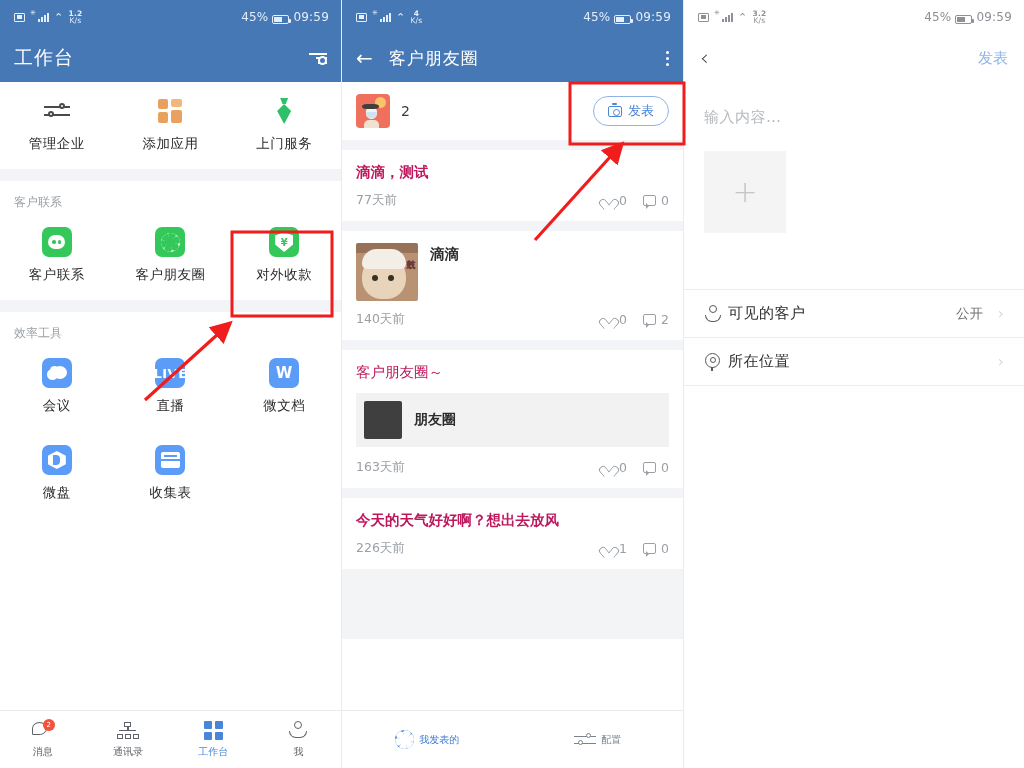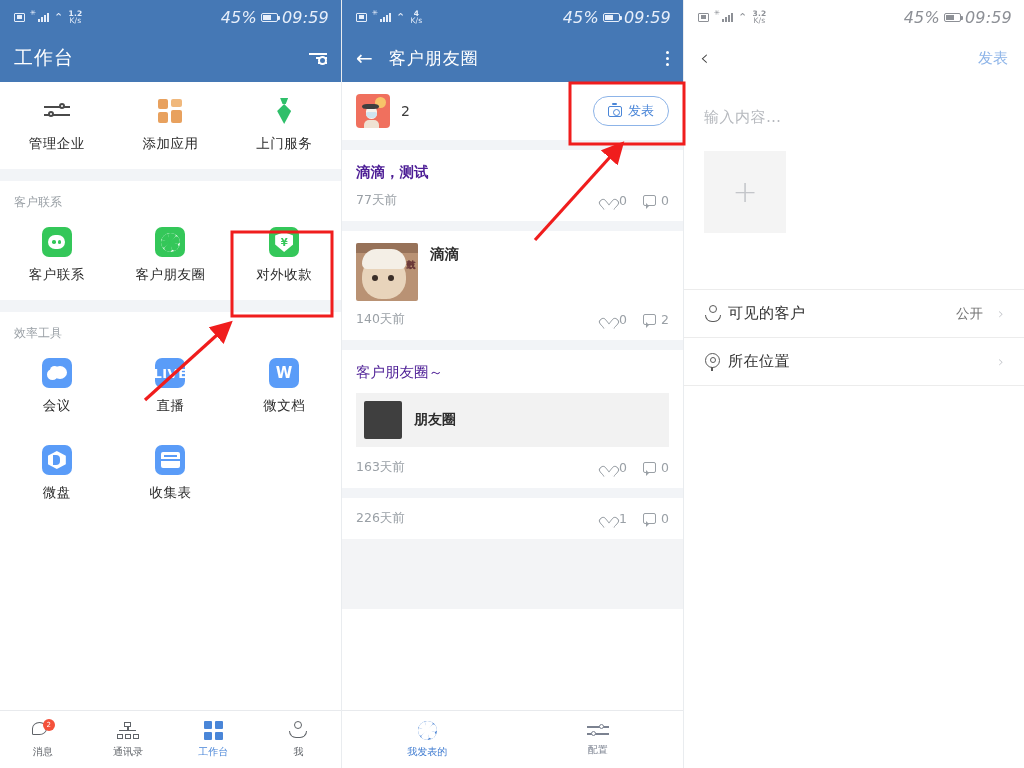--- a/index.html
+++ b/index.html
@@ -18,21 +18,21 @@
 
   
   .statusbar {
     height: 34px; display: flex; align-items: center;
     justify-content: space-between; padding: 0 12px 0 14px;
     font-size: 11px; letter-spacing: .2px;
   }
   .sb-blue { background: #4578b5; color: #e6eefa; }
   .sb-white { background: #ffffff; color: #8d9096; }
   .sb-left { display: flex; align-items: center; gap: 5px; }
-  .sb-right { display: flex; align-items: center; gap: 4px; font-size: 16px; font-style: italic; }
+  .sb-right { display: flex; align-items: flex-end; gap: 4px; font-size: 12px; }
   .ic-sq { width: 11px; height: 9px; border: 1.4px solid currentColor; border-radius: 1px;
            position: relative; display: inline-block; }
   .ic-sq::after { content: ""; position: absolute; left: 2px; top: 1.5px;
            width: 5px; height: 4px; background: currentColor; }
   .ic-bars { display: inline-flex; align-items: flex-end; gap: 1px; height: 10px; }
   .ic-bars i { width: 2px; background: currentColor; display: block; }
   .ic-bars i:nth-child(1){height:3px} .ic-bars i:nth-child(2){height:5px}
   .ic-bars i:nth-child(3){height:7px} .ic-bars i:nth-child(4){height:9px}
   .ic-star { font-size: 7px; line-height: 7px; margin-right: -3px; align-self: flex-start; }
   .ic-wifi { font-size: 11px; line-height: 11px; }
@@ -201,21 +201,21 @@
             padding: 5px 14px; display:flex; align-items:center; gap:6px;
             color: #4a86d8; font-size: 13px; background:#fff; }
   .cam { width: 14px; height: 11px; border: 1.5px solid #4a86d8; border-radius: 2px;
             position: relative; }
   .cam::before { content:""; position:absolute; left:4px; top:2px; width:5px; height:5px;
             border:1.3px solid #4a86d8; border-radius:50%; }
   .cam::after { content:""; position:absolute; left:3px; top:-3.5px; width:5px; height:2px;
             background:#4a86d8; border-radius:1px; }
 
   .feed-item { background:#fff; padding: 12px 14px 0; }
-  .feed-text { font-size: 14.5px; color: #4c1d95; line-height: 1.4; padding-bottom: 10px;
+  .feed-text { font-size: 14.5px; color: #be185d; line-height: 1.4; padding-bottom: 10px;
             font-weight: 600; }
   .feed-text.light { font-weight: 500; }
   .feed-meta { display:flex; align-items:center; padding: 0 0 12px; }
   .feed-time { font-size: 12.5px; color: #9aa0a6; }
   .feed-stats { margin-left:auto; display:flex; gap: 16px; align-items:center;
             color:#9aa0a6; font-size: 12.5px; }
   .stat { display:flex; align-items:center; gap: 5px; }
   .heart { width:12px; height:11px; position:relative; }
   .heart::before, .heart::after { content:""; position:absolute; width:6px; height:9px;
             border:1.4px solid #9aa0a6; border-bottom:0; border-radius: 6px 6px 0 0; }
@@ -242,21 +242,21 @@
   .cat-row { display:flex; align-items:flex-start; gap: 12px; padding-bottom: 10px; }
   .cat-title { font-size: 14.5px; color:#2d2d2d; font-weight:600; padding-top: 2px; }
   .link-card { display:flex; align-items:center; gap:12px; background:#f2f2f2;
             padding: 8px; margin-bottom: 12px; }
   .link-thumb { width: 38px; height: 38px; background:#3f3f3f; flex:none; border-radius:2px; }
   .link-title { font-size: 14px; color:#2d2d2d; font-weight:600; }
   .divider-band { height: 10px; background:#f2f4f7; }
   .blank-band { height: 70px; background:#f3f4f6; }
   .tabbar-2 { position:absolute; left:0; right:0; bottom:0; height:58px; background:#fff;
             border-top:1px solid #e8eaed; display:flex; }
-  .tab2 { flex:1; display:flex; flex-direction:column; align-items:center;
+  .tab2 { flex:1; display:flex; flex-direction:row; align-items:center;
             justify-content:center; gap:5px; font-size:10px; color:#7b8290; }
   .tab2.active { color:#3f7bd0; }
   .ap-blue { width:19px; height:19px; border-radius:50%; background:#3f7bd0;
             position:relative; overflow:hidden; }
   .ap-blue i { position:absolute; left:50%; top:50%; width:9px; height:9px;
             background:#fff; transform-origin: 0 0; }
   .sliders-sm { width:22px; height:16px; position:relative; }
   .sliders-sm i { position:absolute; left:0; right:0; height:1.5px; background:#7b8290; }
   .sliders-sm i:nth-child(1){ top:4px; } .sliders-sm i:nth-child(2){ top:11px; }
   .sliders-sm .knob { position:absolute; width:5px;height:5px;border:1.5px solid #7b8290;
@@ -609,20 +609,21 @@
           <span class="stat">
             <span class="cmt"></span>
             <span>0</span>
           </span>
         </div>
       </div>
     </div>
     <div class="divider-band"></div>
 
     <div class="feed-item">
+      <div class="feed-text">今天的天气好好啊？想出去放风</div>
       <div class="feed-meta">
         <div class="feed-time">226天前</div>
         <div class="feed-stats">
           <span class="stat">
             <span class="heart"></span>
             <span>1</span>
           </span>
           <span class="stat">
             <span class="cmt"></span>
             <span>0</span>

